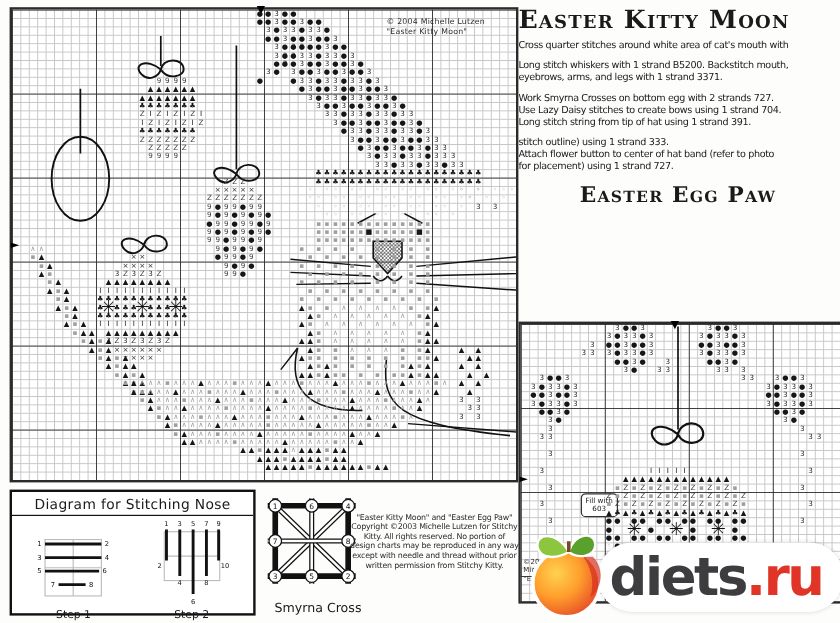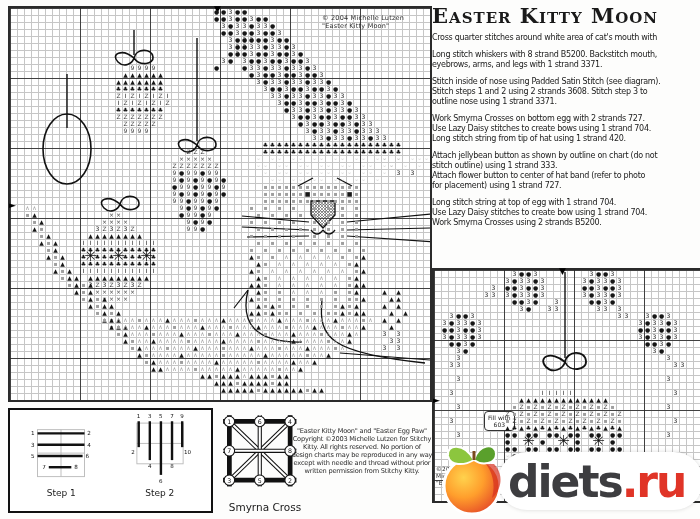--- a/index.html
+++ b/index.html
@@ -1185,44 +1185,34 @@
     <span class="cell dk" style="left: 371px; top: 336px;">3</span>
     <span class="cell dk" style="left: 385px; top: 336px;">3</span>
   </div>
 
 <div class="rightcol">
   <h1 class="script-title">Easter Kitty Moon</h1>
   <div class="para">
       <div>Cross quarter stitches around white area of cat's mouth with</div>
     </div>
   <div class="para">
-      <div>Long stitch whiskers with 8 strand B5200.  Backstitch mouth,</div>
+      <div>Long stitch whiskers with 1 strand B5200.  Backstitch mouth,</div>
       <div>eyebrows, arms, and legs with 1 strand 3371.</div>
-    </div>
-  <div class="para">
-      <div>Stitch inside of nose using Padded Satin Stitch (see diagram).</div>
-      <div>Stitch steps 1 and 2 using 2 strands 3608.  Stitch step 3 to</div>
-      <div>outline nose using 1 strand 3371.</div>
     </div>
   <div class="para">
       <div>Work Smyrna Crosses on bottom egg with 2 strands 727.</div>
       <div>Use Lazy Daisy stitches to create bows using 1 strand 704.</div>
-      <div>Long stitch string from tip of hat using 1 strand 420.</div>
+      <div>Long stitch string from tip of hat using 1 strand 391.</div>
     </div>
   <div class="para">
-      <div>Attach jellybean button as shown by outline on chart (do not</div>
       <div>stitch outline) using 1 strand 333.</div>
       <div>Attach flower button to center of hat band (refer to photo</div>
       <div>for placement) using 1 strand 727.</div>
     </div>
-  <div class="para">
-      <div>Long stitch string at top of egg with 1 strand 704.</div>
-      <div>Use Lazy Daisy stitches to create bow using 1 strand 704.</div>
-      <div>Work Smyrna Crosses using 2 strands B5200.</div>
-    </div>
+  <h2 class="script-title sub-title">Easter Egg Paw</h2>
 </div>
 
 <div class="chart" style="left:432px;top:268px;width:266px;height:231px;">
   <svg class="overlay" width="266" height="231" viewBox="0 0 266 231">
     <line x1="131" y1="2" x2="131" y2="88" stroke="#111" stroke-width="1.4"></line>
     <path d="M131,92 C117,80 103,87 112,97 C119,104 129,99 131,92 C133,80 151,80 152,91 C153,100 136,103 131,92" fill="none" stroke="#111" stroke-width="1.8"></path>
   </svg>
   <div class="fill-label" style="left:50px;top:141px;">
     <div>Fill with</div>
     <div>603</div>
@@ -1577,20 +1567,21 @@
     <span class="cell dk" style="left: 119px; top: 224px;">3</span>
     <span class="cell dk" style="left: 126px; top: 224px;">3</span>
     <span class="cell dk" style="left: 133px; top: 224px;">3</span>
     <span class="cell dk" style="left: 140px; top: 224px;">3</span>
     <span class="cell dk big" style="left: 91px; top: 168px;">✳</span>
     <span class="cell dk big" style="left: 126px; top: 168px;">✳</span>
     <span class="cell dk big" style="left: 161px; top: 168px;">✳</span>
   </div>
 
 <div class="nose-box">
+  <div class="nose-title">Diagram for Stitching Nose</div>
   <div class="steps">
     <div class="step">
       <svg width="62" height="62" viewBox="0 0 66 66">
         <rect x="8" y="6" width="50" height="50" fill="none" stroke="#bbb" stroke-width="1"></rect>
         <line x1="33" y1="6" x2="33" y2="56" stroke="#bbb" stroke-width="1"></line>
         <line x1="8" y1="31" x2="58" y2="31" stroke="#bbb" stroke-width="1"></line>
         <line x1="8" y1="10" x2="58" y2="10" stroke="#111" stroke-width="2.6"></line>
         <line x1="8" y1="22" x2="58" y2="22" stroke="#111" stroke-width="2.6"></line>
         <line x1="8" y1="34" x2="56" y2="34" stroke="#111" stroke-width="2.6"></line>
         <line x1="20" y1="46" x2="44" y2="46" stroke="#111" stroke-width="2.6"></line>

